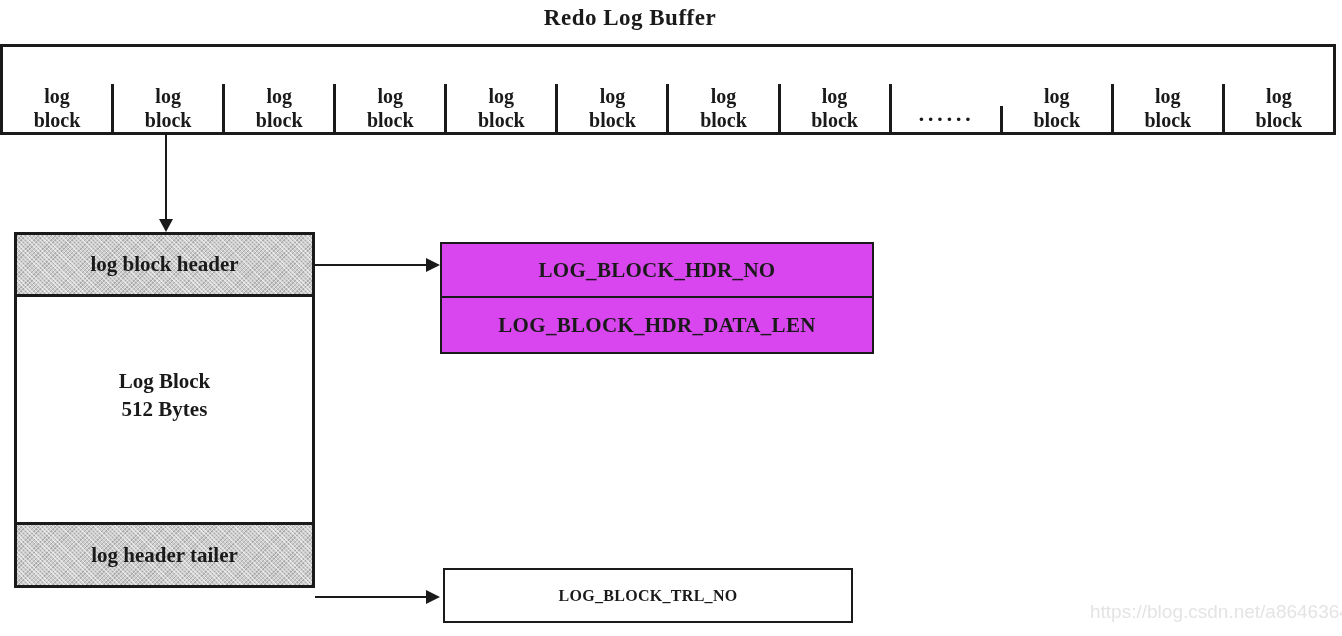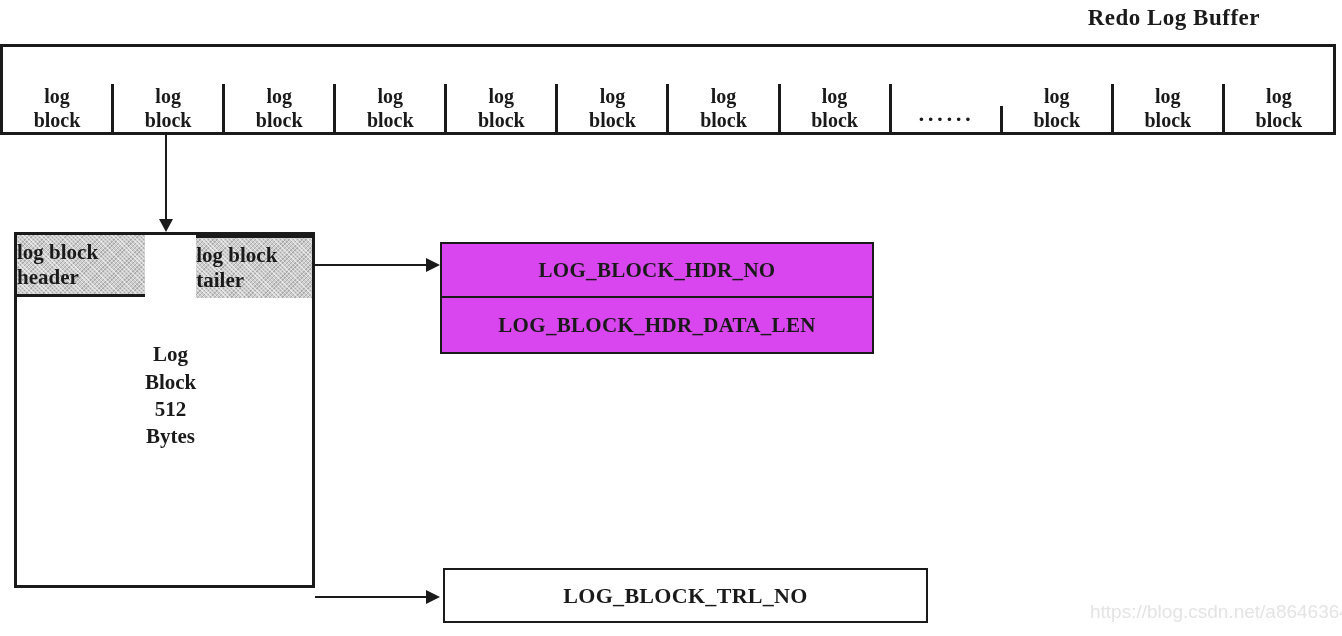--- a/index.html
+++ b/index.html
@@ -13,21 +13,21 @@
     color: #1a1a1a;
     overflow: hidden;
   }
   .pre-line { white-space: pre-line; }
 
   
   .diagram-title {
     position: absolute;
     left: 0; top: 5px;
     width: 1260px;
-    text-align: right;
+    text-align: center;
     font-size: 23px;
     font-weight: bold;
     letter-spacing: 0.5px;
   }
 
   
   .buffer-row {
     position: absolute;
     left: 0; top: 44px;
     width: 1336px; height: 91px;
@@ -75,21 +75,21 @@
     border-left: 14px solid #1a1a1a;
   }
 
   
   .log-block-box {
     position: absolute;
     left: 14px; top: 232px;
     width: 301px; height: 356px;
     border: 3px solid #1a1a1a;
     display: flex;
-    flex-direction: row;
+    flex-direction: column;
   }
   .shaded {
     background-color: #cdcdcd;
     background-image:
       repeating-linear-gradient(45deg, rgba(255,255,255,0.55) 0 1px, transparent 1px 3px),
       repeating-linear-gradient(-45deg, rgba(80,80,80,0.28) 0 1px, transparent 1px 3px);
   }
   .block-header {
     height: 62px;
     border-bottom: 3px solid #1a1a1a;
@@ -126,25 +126,25 @@
     display: flex; align-items: center; justify-content: center;
     font-size: 21px; font-weight: bold;
     letter-spacing: 0.3px;
   }
   .field-row:last-child { border-bottom: none; }
 
   
   .tailer-field-box {
     position: absolute;
     left: 443px; top: 568px;
-    width: 485px; height: 55px;
+    width: 410px; height: 55px;
     border: 2px solid #1a1a1a;
     background: #ffffff;
     display: flex; align-items: center; justify-content: center;
-    font-size: 22px; font-weight: bold;
+    font-size: 16px; font-weight: bold;
     letter-spacing: 0.3px;
   }
 
   
   .watermark {
     position: absolute;
     left: 1090px; top: 601px;
     font-family: "Liberation Sans", sans-serif;
     font-size: 19px;
     color: #e4e4e4;
@@ -184,21 +184,21 @@
 block</div>
   </div>
 
   <div class="vline" style="left:165px; top:135px; height:85px;"></div>
   <div class="arrowhead-down" style="left:159px; top:219px;"></div>
 
   <div class="log-block-box">
     <div class="block-header shaded">log block header</div>
     <div class="block-body pre-line">Log Block
 512 Bytes</div>
-    <div class="block-tailer shaded">log block tailer</div>
+    <div class="block-tailer shaded">log header tailer</div>
   </div>
 
   <div class="hline" style="left:315px; top:264px; width:112px;"></div>
   <div class="arrowhead-right" style="left:426px; top:258px;"></div>
 
   <div class="fields-table">
     <div class="field-row">LOG_BLOCK_HDR_NO</div>
     <div class="field-row">LOG_BLOCK_HDR_DATA_LEN</div>
   </div>
 

